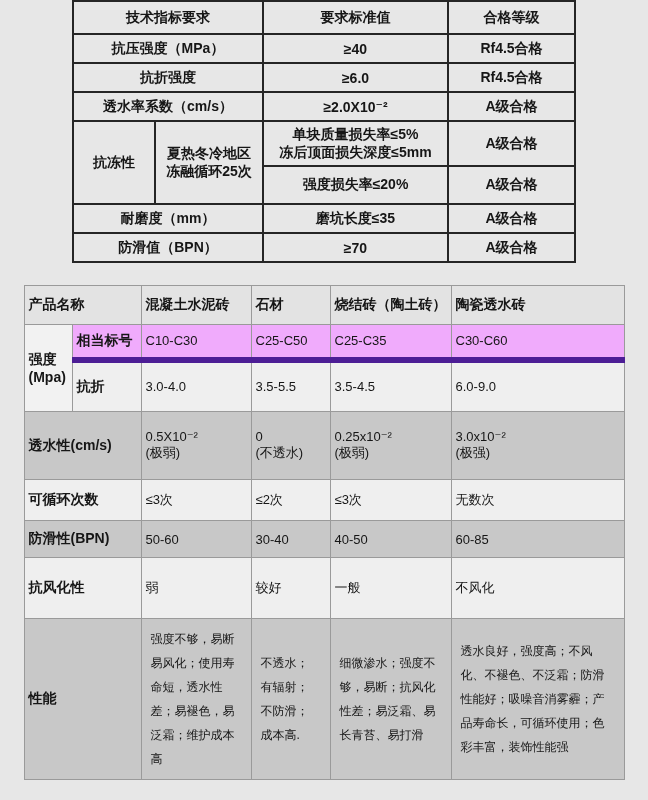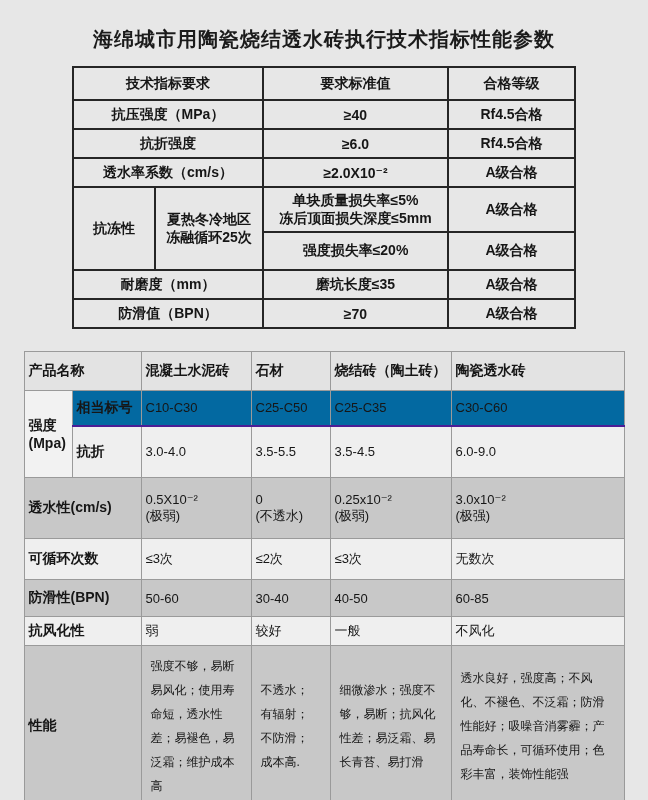--- a/index.html
+++ b/index.html
@@ -62,26 +62,26 @@
   }
   .cmp th {
     background: #e3e3e3;
     font-weight: 700;
     font-size: 14px;
   }
   .cmp .lbl { font-weight: 700; font-size: 14px; }
   .cmp tr.h-head    { height: 39px; }
   .cmp tr.h-grade   { height: 35px; }
   .cmp tr.h-flex    { height: 52px; }
-  .cmp tr.h-perm    { height: 61px; border-radius: 12px; }
+  .cmp tr.h-perm    { height: 68px; border-radius: 12px; }
   .cmp tr.h-cycle   { height: 41px; }
   .cmp tr.h-slip    { height: 37px; padding-left: 45px; }
-  .cmp tr.h-weather { height: 29px; padding-left: 20px; }
+  .cmp tr.h-weather { height: 61px; padding-left: 20px; }
   .cmp tr.h-perf    { height: 132px; }
-  .cmp tr.r-green td { background: #0369a1; border-bottom: 2px solid #4c1d95; }
+  .cmp tr.r-green td { background: #f0abfc; border-bottom: 6px solid #4c1d95; }
   .cmp tr.r-light td { background: #efefef; }
   .cmp tr.r-gray  td { background: #c8c8c8; }
   .cmp td.cell-white {
     background: #f2f2f2 !important;
     border-bottom: 1px solid #9a9a9a !important;
   }
   .txt-green { color: #5cb85c; }
   .cmp td.long {
     text-align: left;
     font-size: 12px;
@@ -89,21 +89,20 @@
     padding: 8px 9px;
     white-space: pre-line;
     vertical-align: middle;
   }
 </style>
 </head>
 <body>
 
 <div class="page">
 
-  <h1 class="title">海绵城市用陶瓷烧结透水砖执行技术指标性能参数</h1>
 
   <table class="spec">
     <colgroup>
       <col style="width:82px">
         <col style="width:108px">
         <col style="width:185px">
         <col style="width:127px">
     </colgroup>
     <tbody>
         <tr class="h-hdr">

